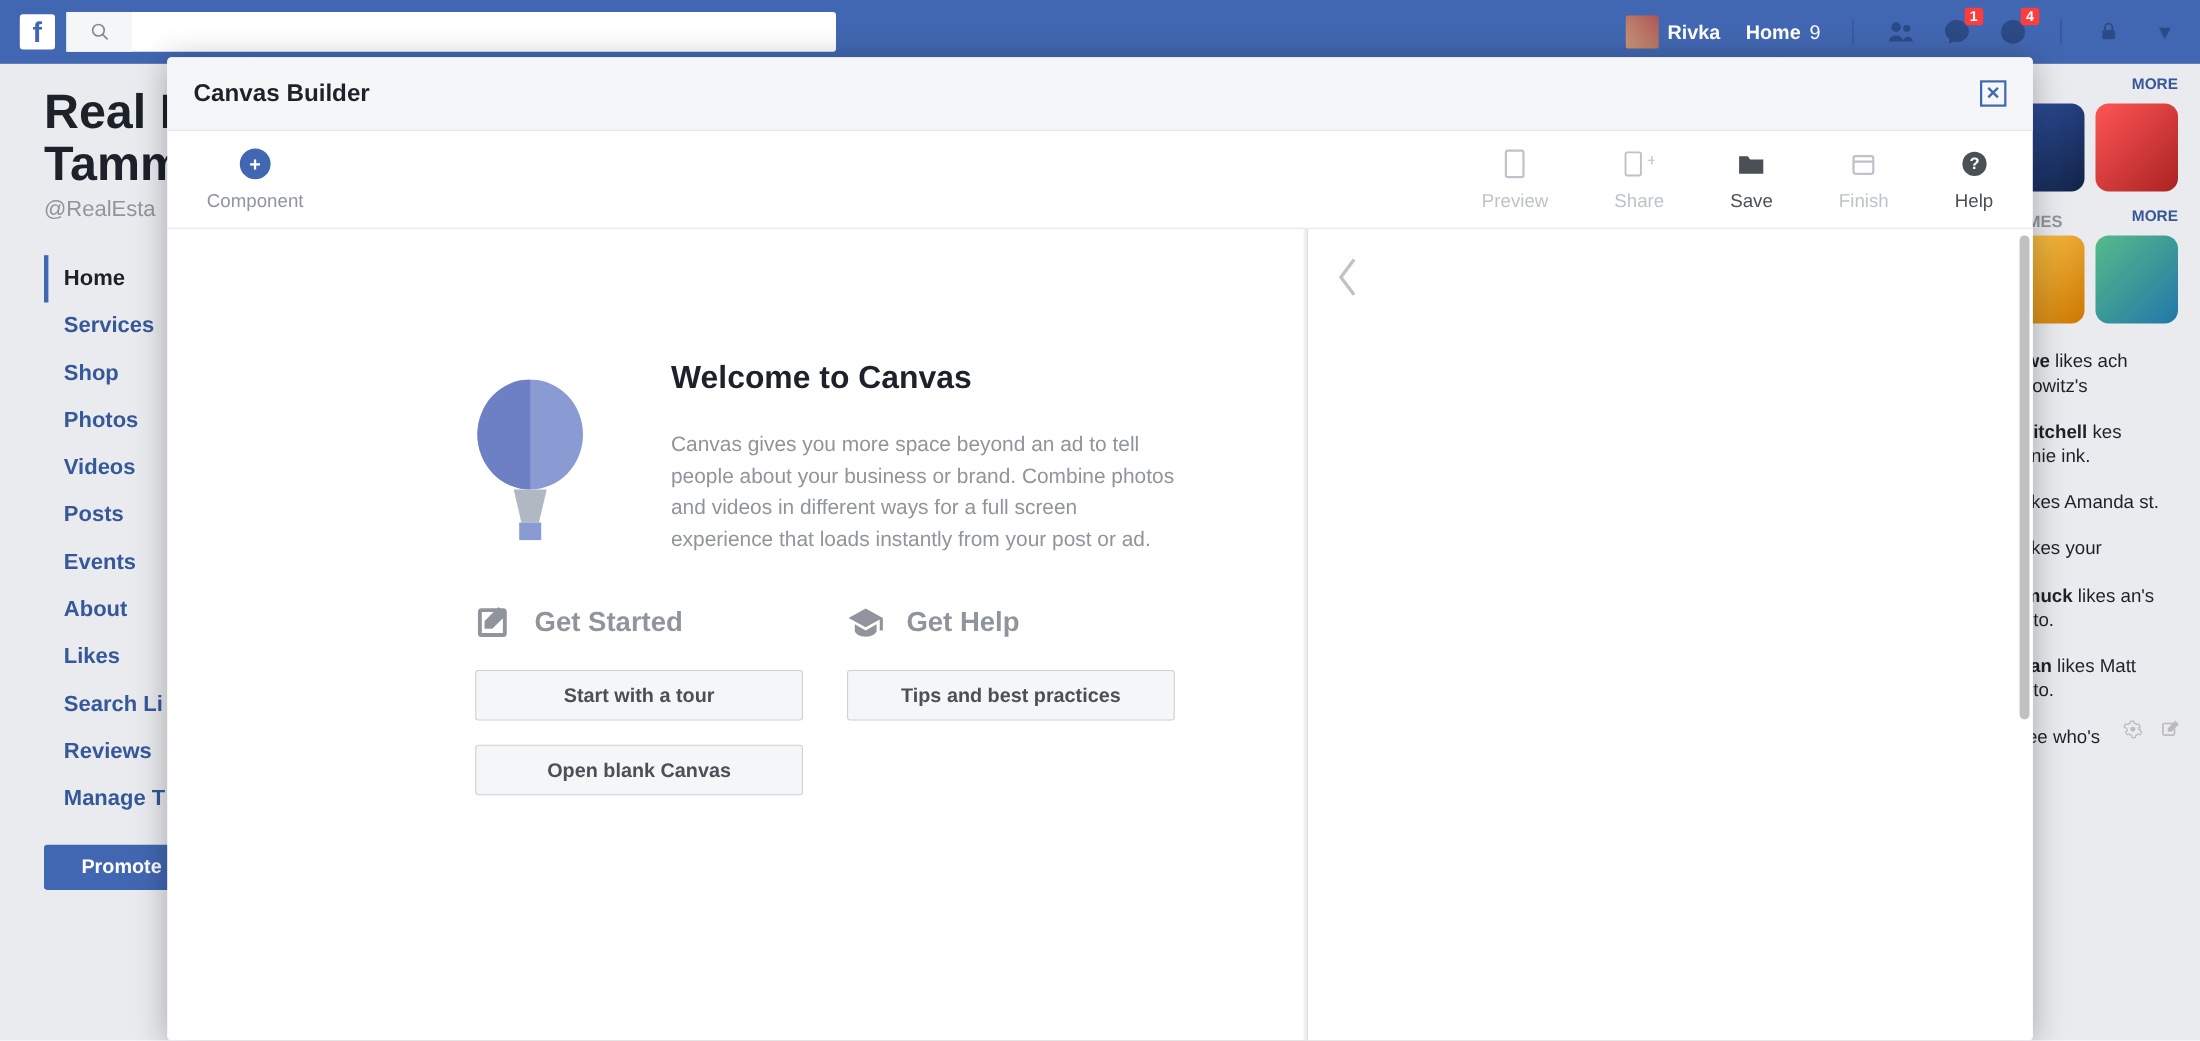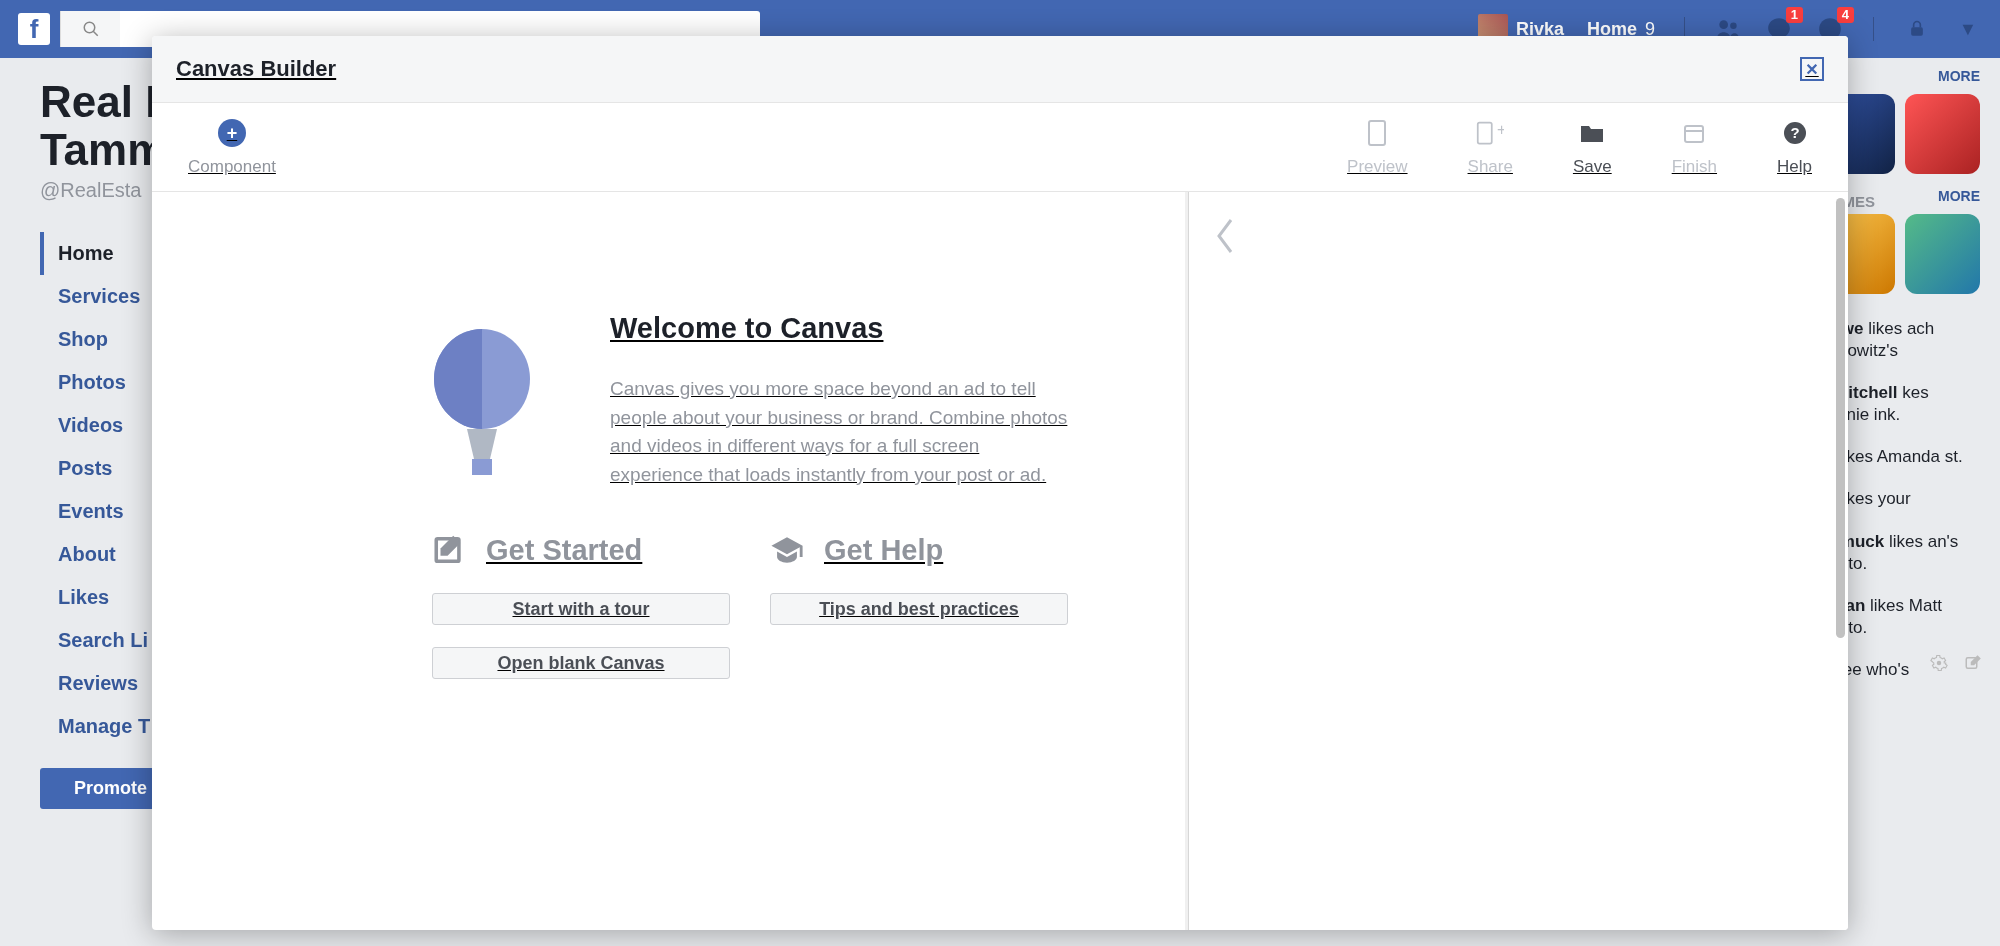--- a/index.html
+++ b/index.html
@@ -34,21 +34,21 @@
 .page-right { position:absolute; right:0; top:0; width:200px; padding-top:10px; color:#1d2129; font-size:17px;}
 .more-link { color:#365899; font-size:14px; text-align:right; padding-right:20px; font-weight:600; margin-bottom:10px;}
 .game-row { display:flex; gap:10px; padding:0 20px 14px;}
 .game-tile { width:80px; height:80px; border-radius:12px; background:linear-gradient(135deg,#5b8,#27a); }
 .game-tile.red { background:linear-gradient(135deg,#f55,#a22);}
 .game-tile.yellow { background:linear-gradient(135deg,#fc5,#c70);}
 .game-tile.blue { background:linear-gradient(135deg,#35a,#124);}
 .games-label { color:#90949c; font-size:15px; font-weight:600; padding-left:20px;}
 .activity-item { padding: 10px 20px; color:#1d2129; line-height:1.3;}
 .activity-item b { font-weight:600;}
-.canvas-modal { position:absolute; top:36px; left:152px; width:1696px; height:894px; background:#fff; border-radius:4px; box-shadow:0 4px 30px rgba(0,0,0,0.3); display:flex; flex-direction:column; overflow:hidden;text-decoration:underline;}
+.canvas-modal { position:absolute; top:52px; left:152px; width:1696px; height:894px; background:#fff; border-radius:4px; box-shadow:0 4px 30px rgba(0,0,0,0.3); display:flex; flex-direction:column; overflow:hidden;}
 .modal-header { background:#f5f6f7; border-bottom:1px solid #e5e5e5; padding:20px 24px; display:flex; align-items:center; justify-content:space-between;}
 .modal-title { font-size:22px; font-weight:bold; color:#1d2129;}
 .modal-close { width:24px; height:24px; border:2px solid #4267b2; color:#4267b2; display:flex; align-items:center; justify-content:center; font-weight:bold; font-size:16px; cursor:pointer; background:none;}
 
 
 .modal-toolbar { border-bottom:1px solid #e5e5e5; display:flex; align-items:center; padding: 16px 36px 14px; gap:60px; }
 .tool-item { display:flex; flex-direction:column; align-items:center; gap:10px; font-size:17px; color:#90949c; cursor:pointer;}
 .tool-item.disabled { color:#bec2c9; cursor:default;}
 .tool-item.enabled { color:#4b4f56;}
 .tool-icon { width:28px; height:28px; display:flex; align-items:center; justify-content:center;}
@@ -63,22 +63,22 @@
 
 .welcome-row { display:flex; gap:78px; align-items:flex-end; margin-bottom:44px;}
 .balloon { width:100px; height:160px; flex-shrink:0; display:flex; flex-direction:column; align-items:center;}
 .welcome-text h1 { font-size:29px; color:#1d2129; font-weight:bold; margin-bottom:30px;}
 .welcome-text p { font-size:19px; color:#90949c; line-height:1.5; max-width:530px;}
 
 .section-row { display:flex; gap:40px; }
 .section-col { width:320px; }
 .section-header { display:flex; align-items:center; gap:20px; margin-bottom:26px; color:#90949c;}
 .section-header svg { width:34px; height:34px;}
-.section-header h2 { font-size:29px; font-weight:bold;}
-.action-btn { width:100%; height:32px; background:#f5f6f7; border:1px solid #ced0d4; border-radius:3px; font-size:18px; font-weight:600; color:#4b4f56; margin-bottom:22px; cursor:pointer; display:flex; align-items:center; justify-content:center; position:relative;}
+.section-header h2 { font-size:25px; font-weight:bold;}
+.action-btn { width:100%; height:46px; background:#f5f6f7; border:1px solid #ced0d4; border-radius:3px; font-size:18px; font-weight:600; color:#4b4f56; margin-bottom:22px; cursor:pointer; display:flex; align-items:center; justify-content:center; position:relative;}
 .action-btn.dropdown::after { content:""; position:absolute; right:22px; top:50%; transform:translateY(-50%); border:7px solid transparent; border-top-color:#4b4f56;}
 
 .preview-back { position:absolute; top:24px; left:24px; color:#bec2c9; font-size:36px; cursor:pointer;}
 
 .scrollbar-stub { position:absolute; right:3px; top:6px; width:9px; height:440px; background:#c1c1c1; border-radius:5px;}
 
 .bottom-icons { position:absolute; right:18px; bottom:14px; display:flex; gap:16px; color:#bbb;}
 </style>
 </head>
 <body>

